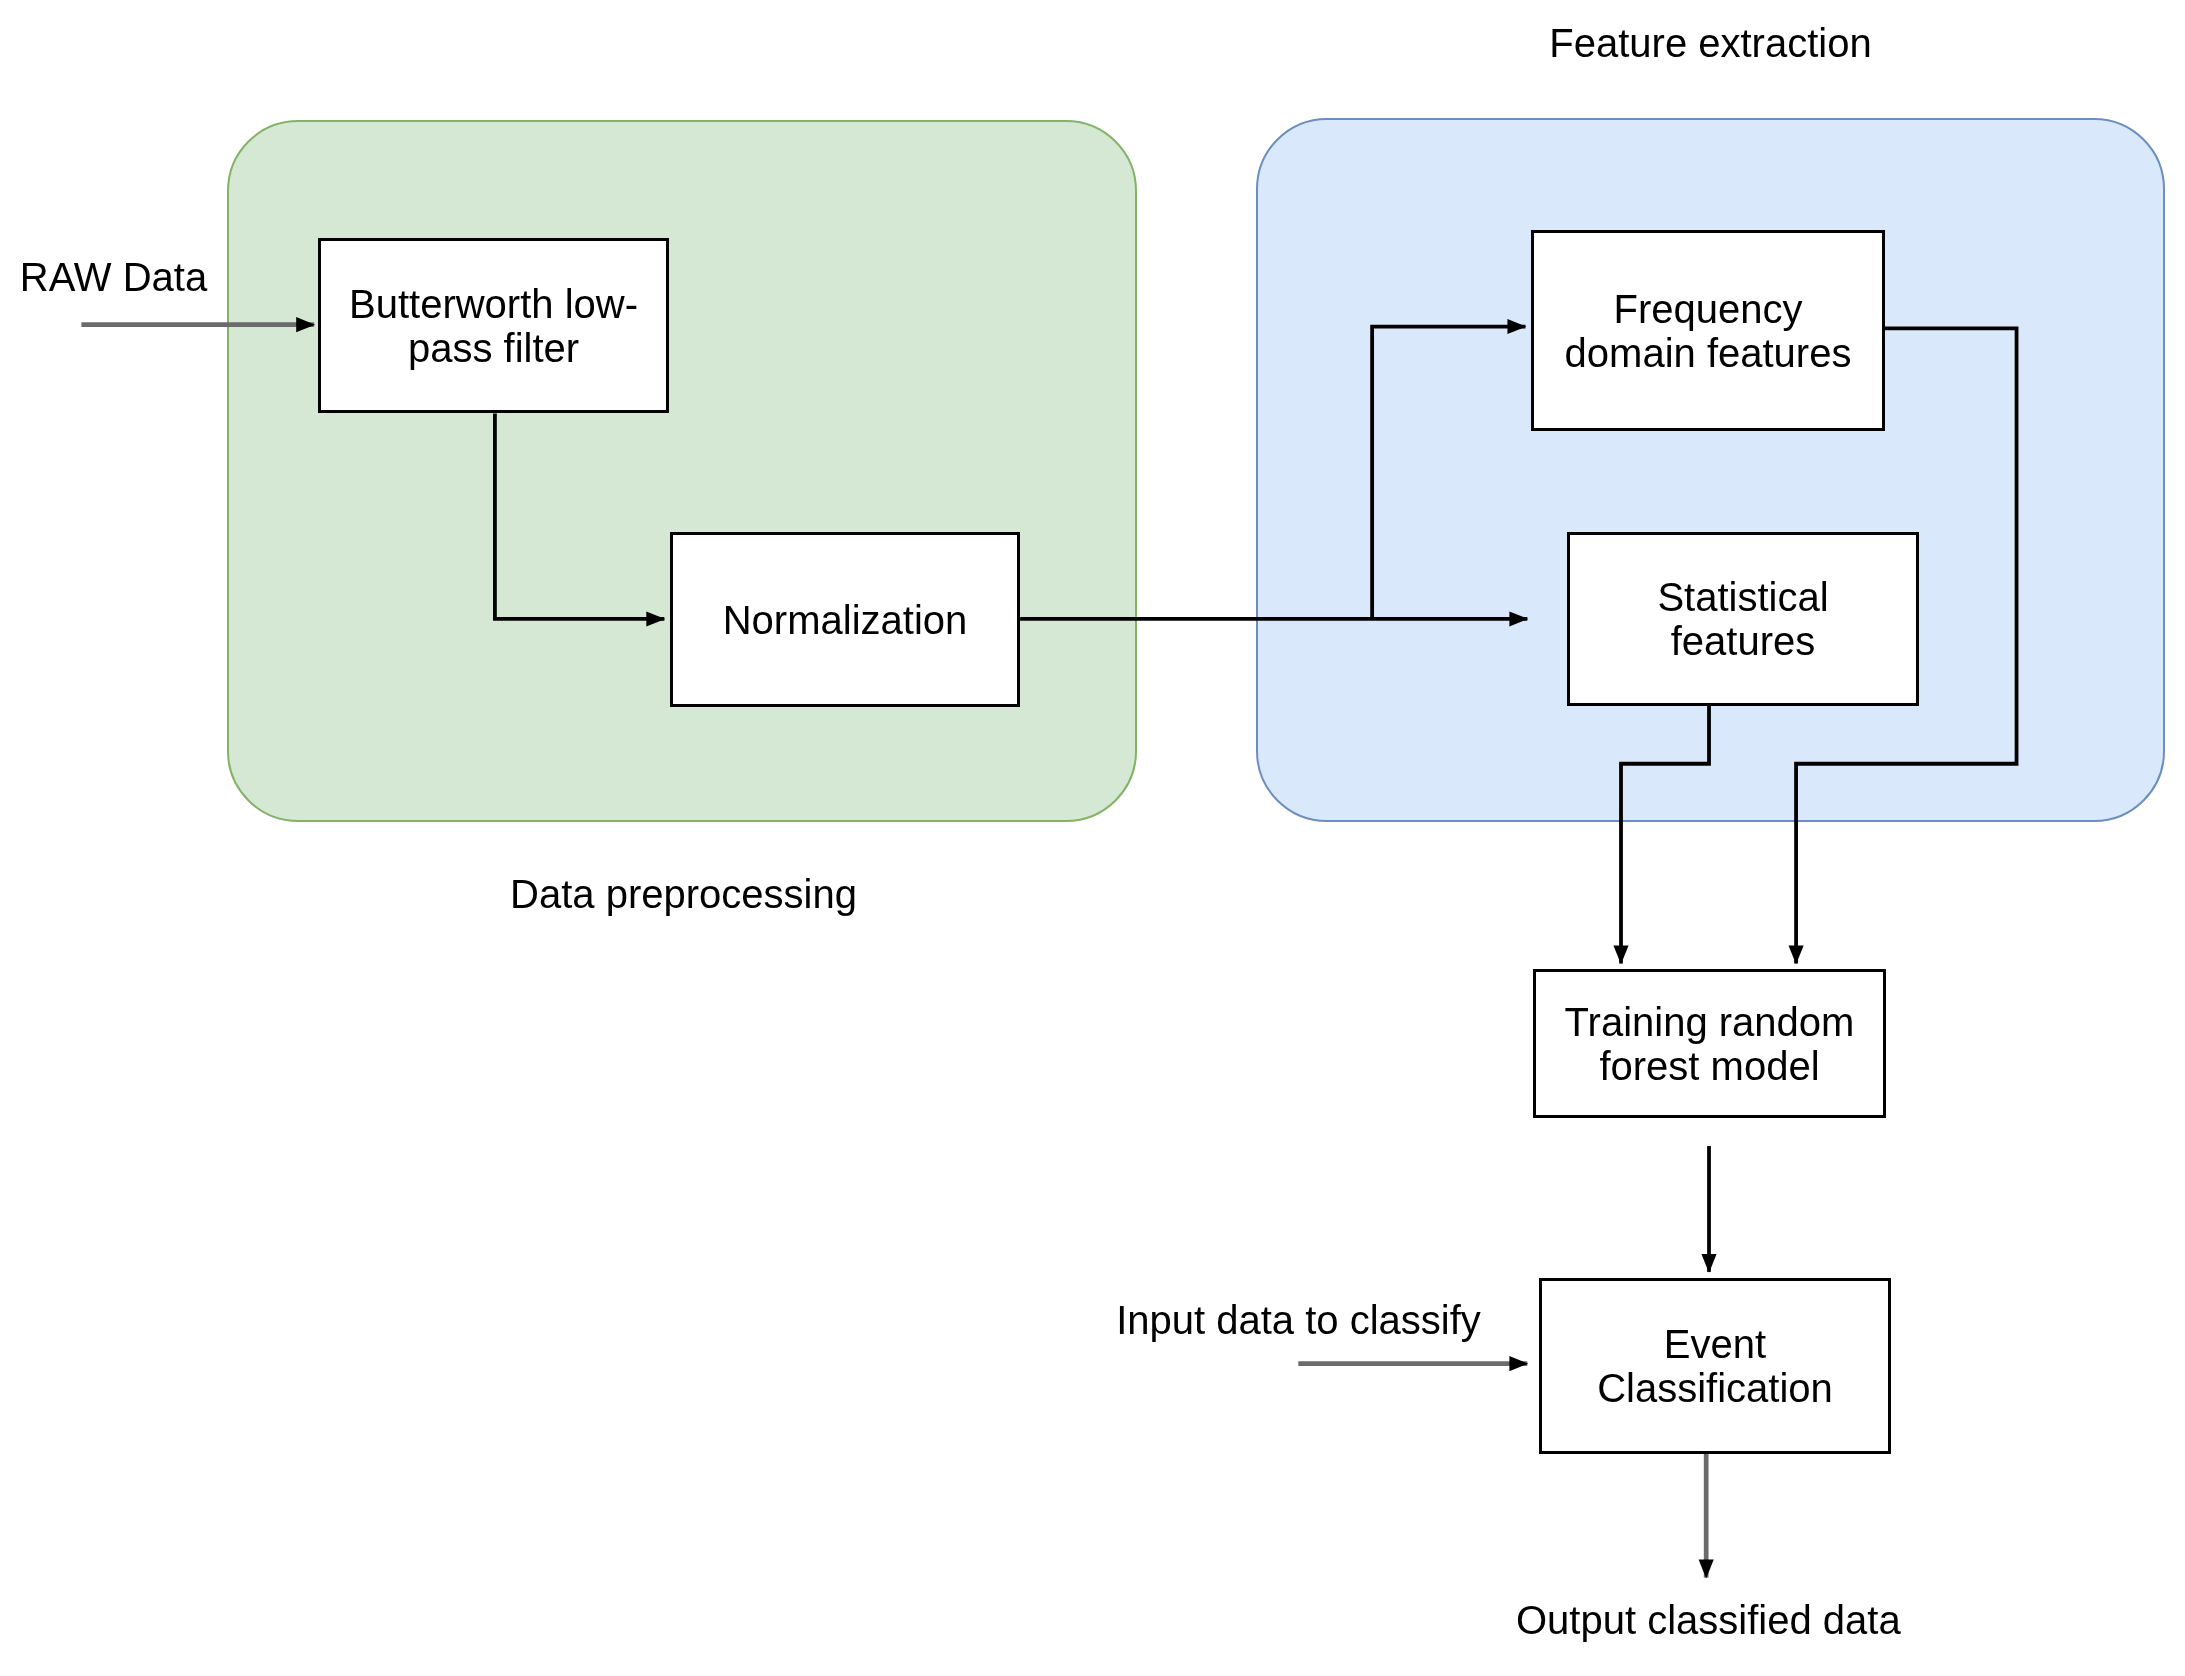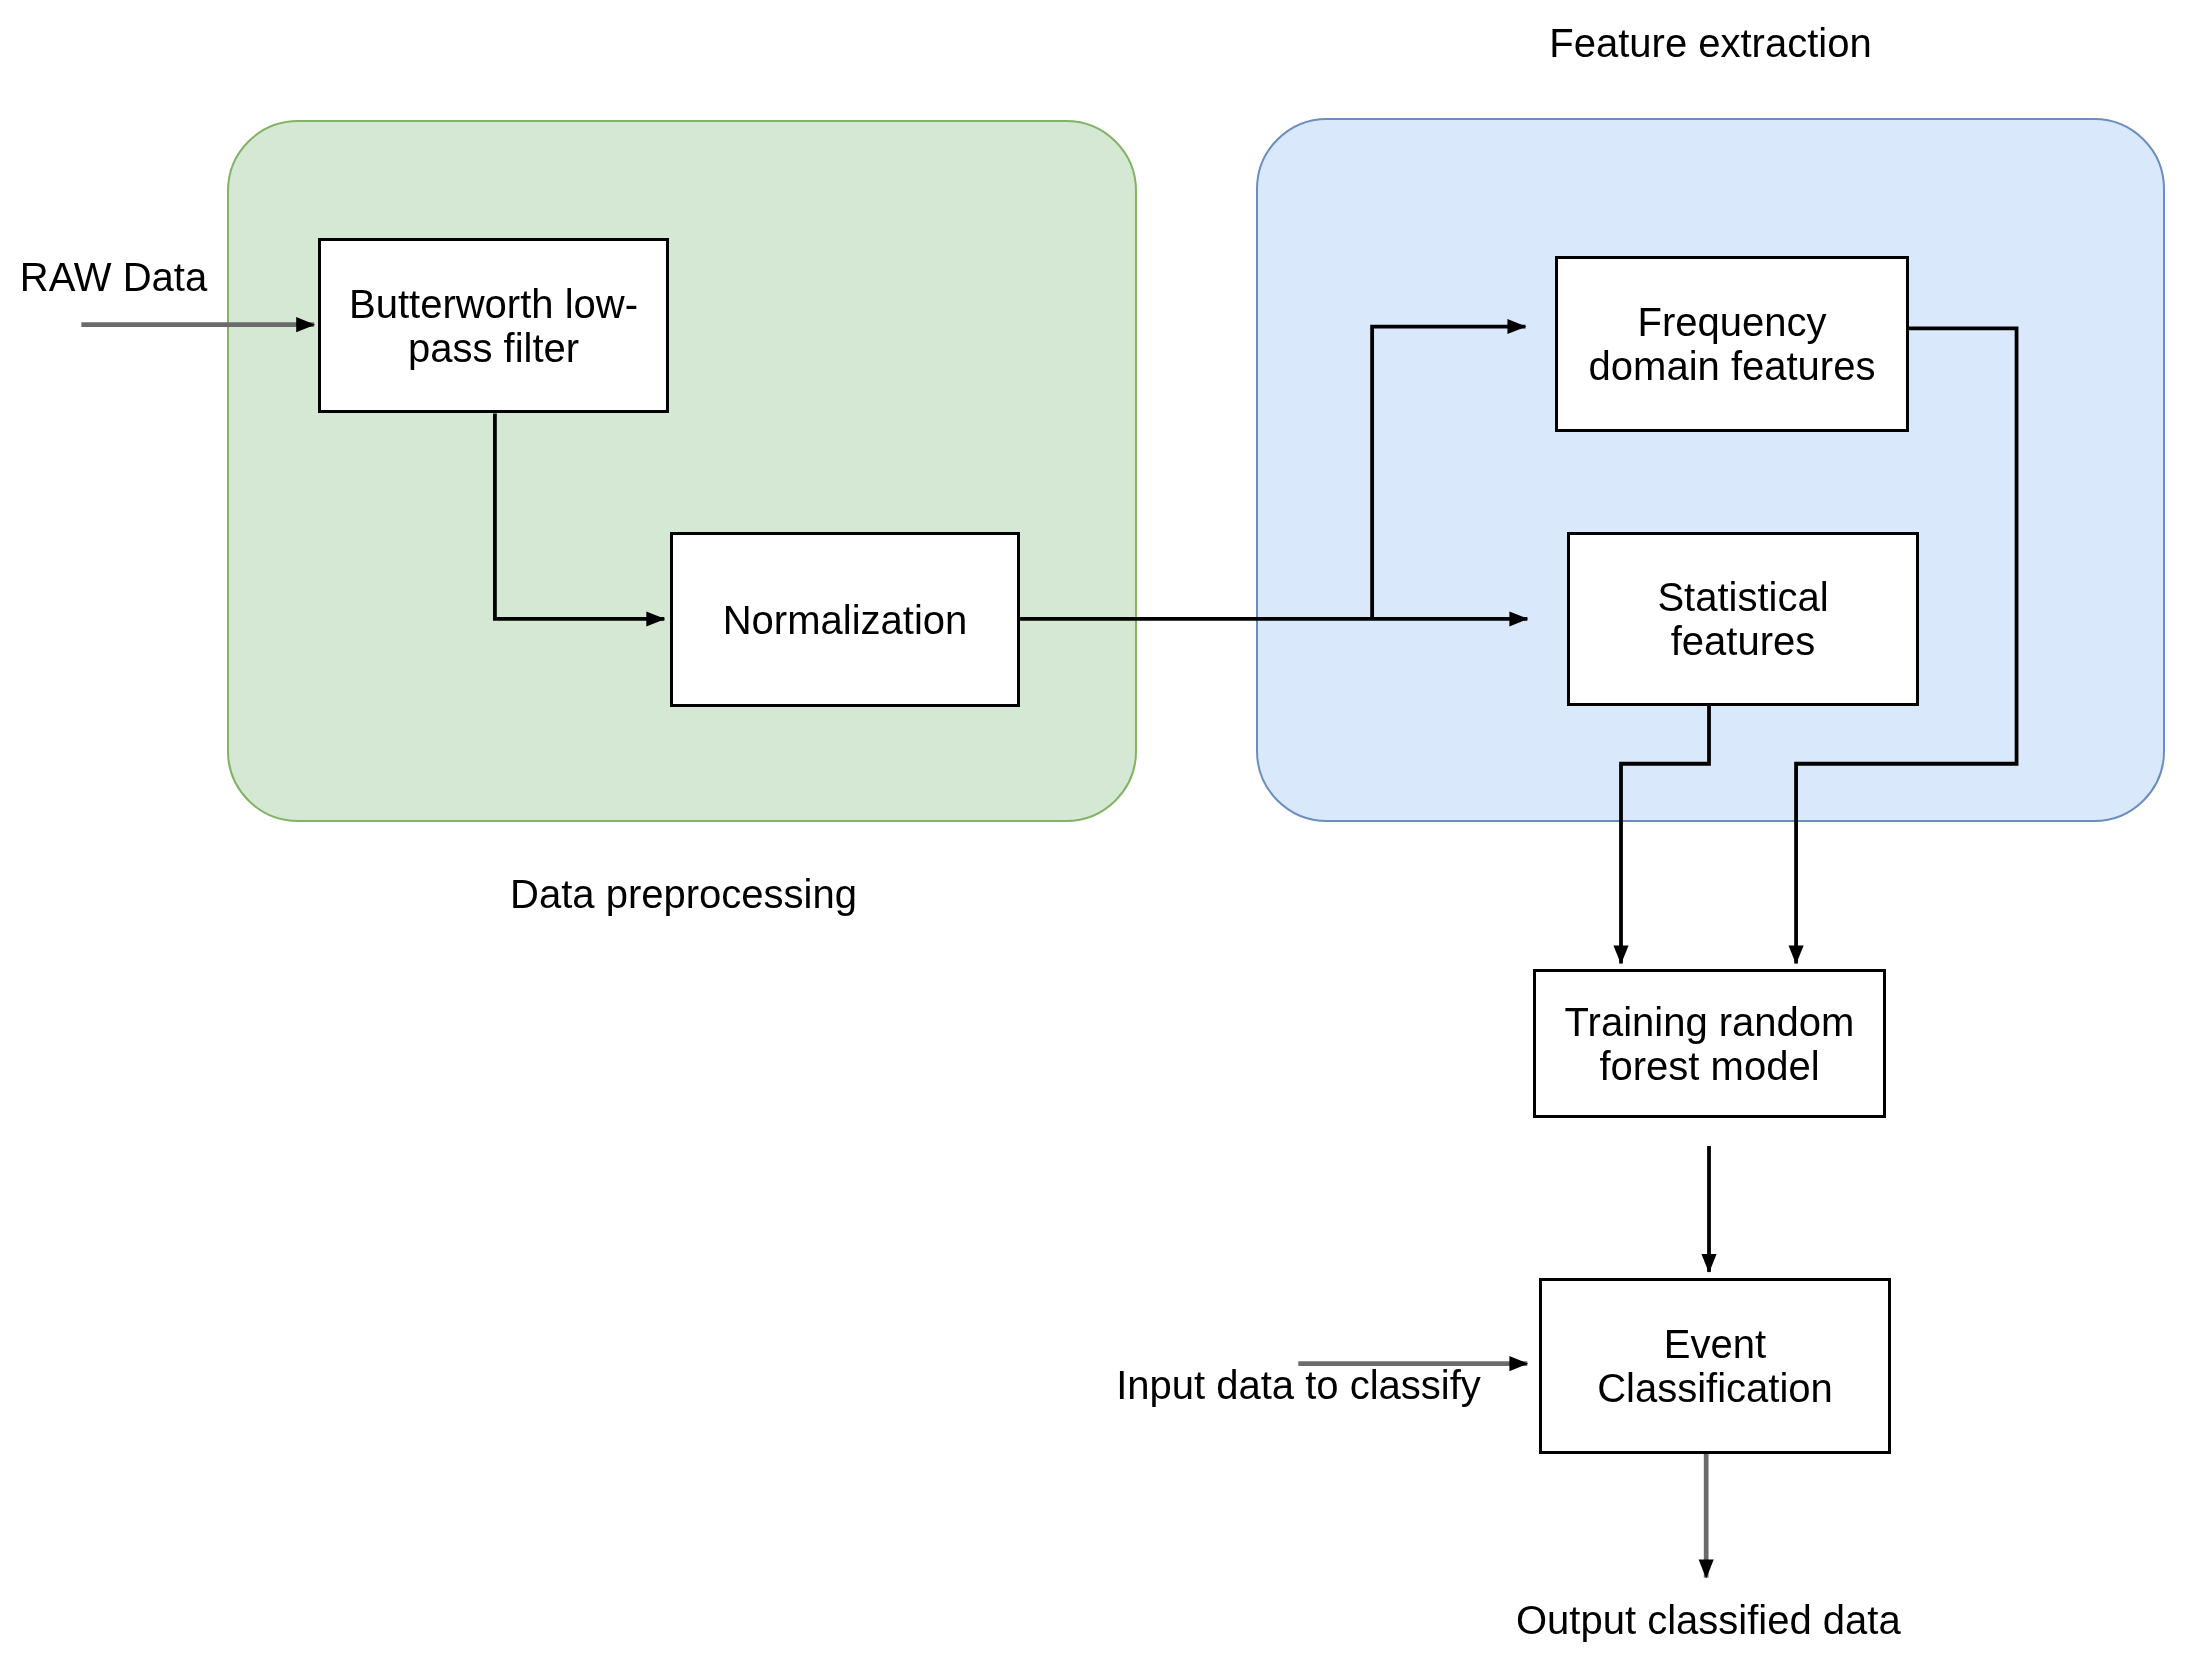--- a/index.html
+++ b/index.html
@@ -43,36 +43,36 @@
     align-items: center;
     justify-content: center;
     text-align: center;
     font-size: 40px;
     line-height: 44px;
     padding: 0 20px;
     z-index: 3;
   }
   .node-butterworth   { left: 318px;  top: 238px;  width: 351px; height: 175px; }
   .node-normalization { left: 670px;  top: 532px;  width: 350px; height: 175px; }
-  .node-frequency     { left: 1531px; top: 256px;  width: 354px; height: 176px; margin-left: 24px; }
+  .node-frequency     { left: 1531px; top: 230px;  width: 354px; height: 201px; }
   .node-statistical   { left: 1567px; top: 532px;  width: 352px; height: 174px; }
   .node-training      { left: 1533px; top: 969px; width: 353px; height: 149px; }
   .node-event         { left: 1539px; top: 1278px; width: 352px; height: 176px; }
   .free-label {
     position: absolute;
     font-size: 40px;
     line-height: 40px;
     text-align: center;
     white-space: nowrap;
     z-index: 4;
   }
   .lbl-raw          { left: -76px;  top: 257px;  width: 379px; }
   .lbl-preprocess   { left: 494px;  top: 874px;  width: 379px; }
   .lbl-featext      { left: 1521px; top: 23px;   width: 379px; }
-  .lbl-input        { left: 1109px; top: 1365px; width: 379px; }
+  .lbl-input        { left: 1109px; top: 1300px; width: 379px; }
   .lbl-output       { left: 1516px; top: 1600px; width: 379px; }
 </style>
 </head>
 <body>
 
 <div class="canvas">
 
   <div class="container green"></div>
   <div class="container blue"></div>
 

